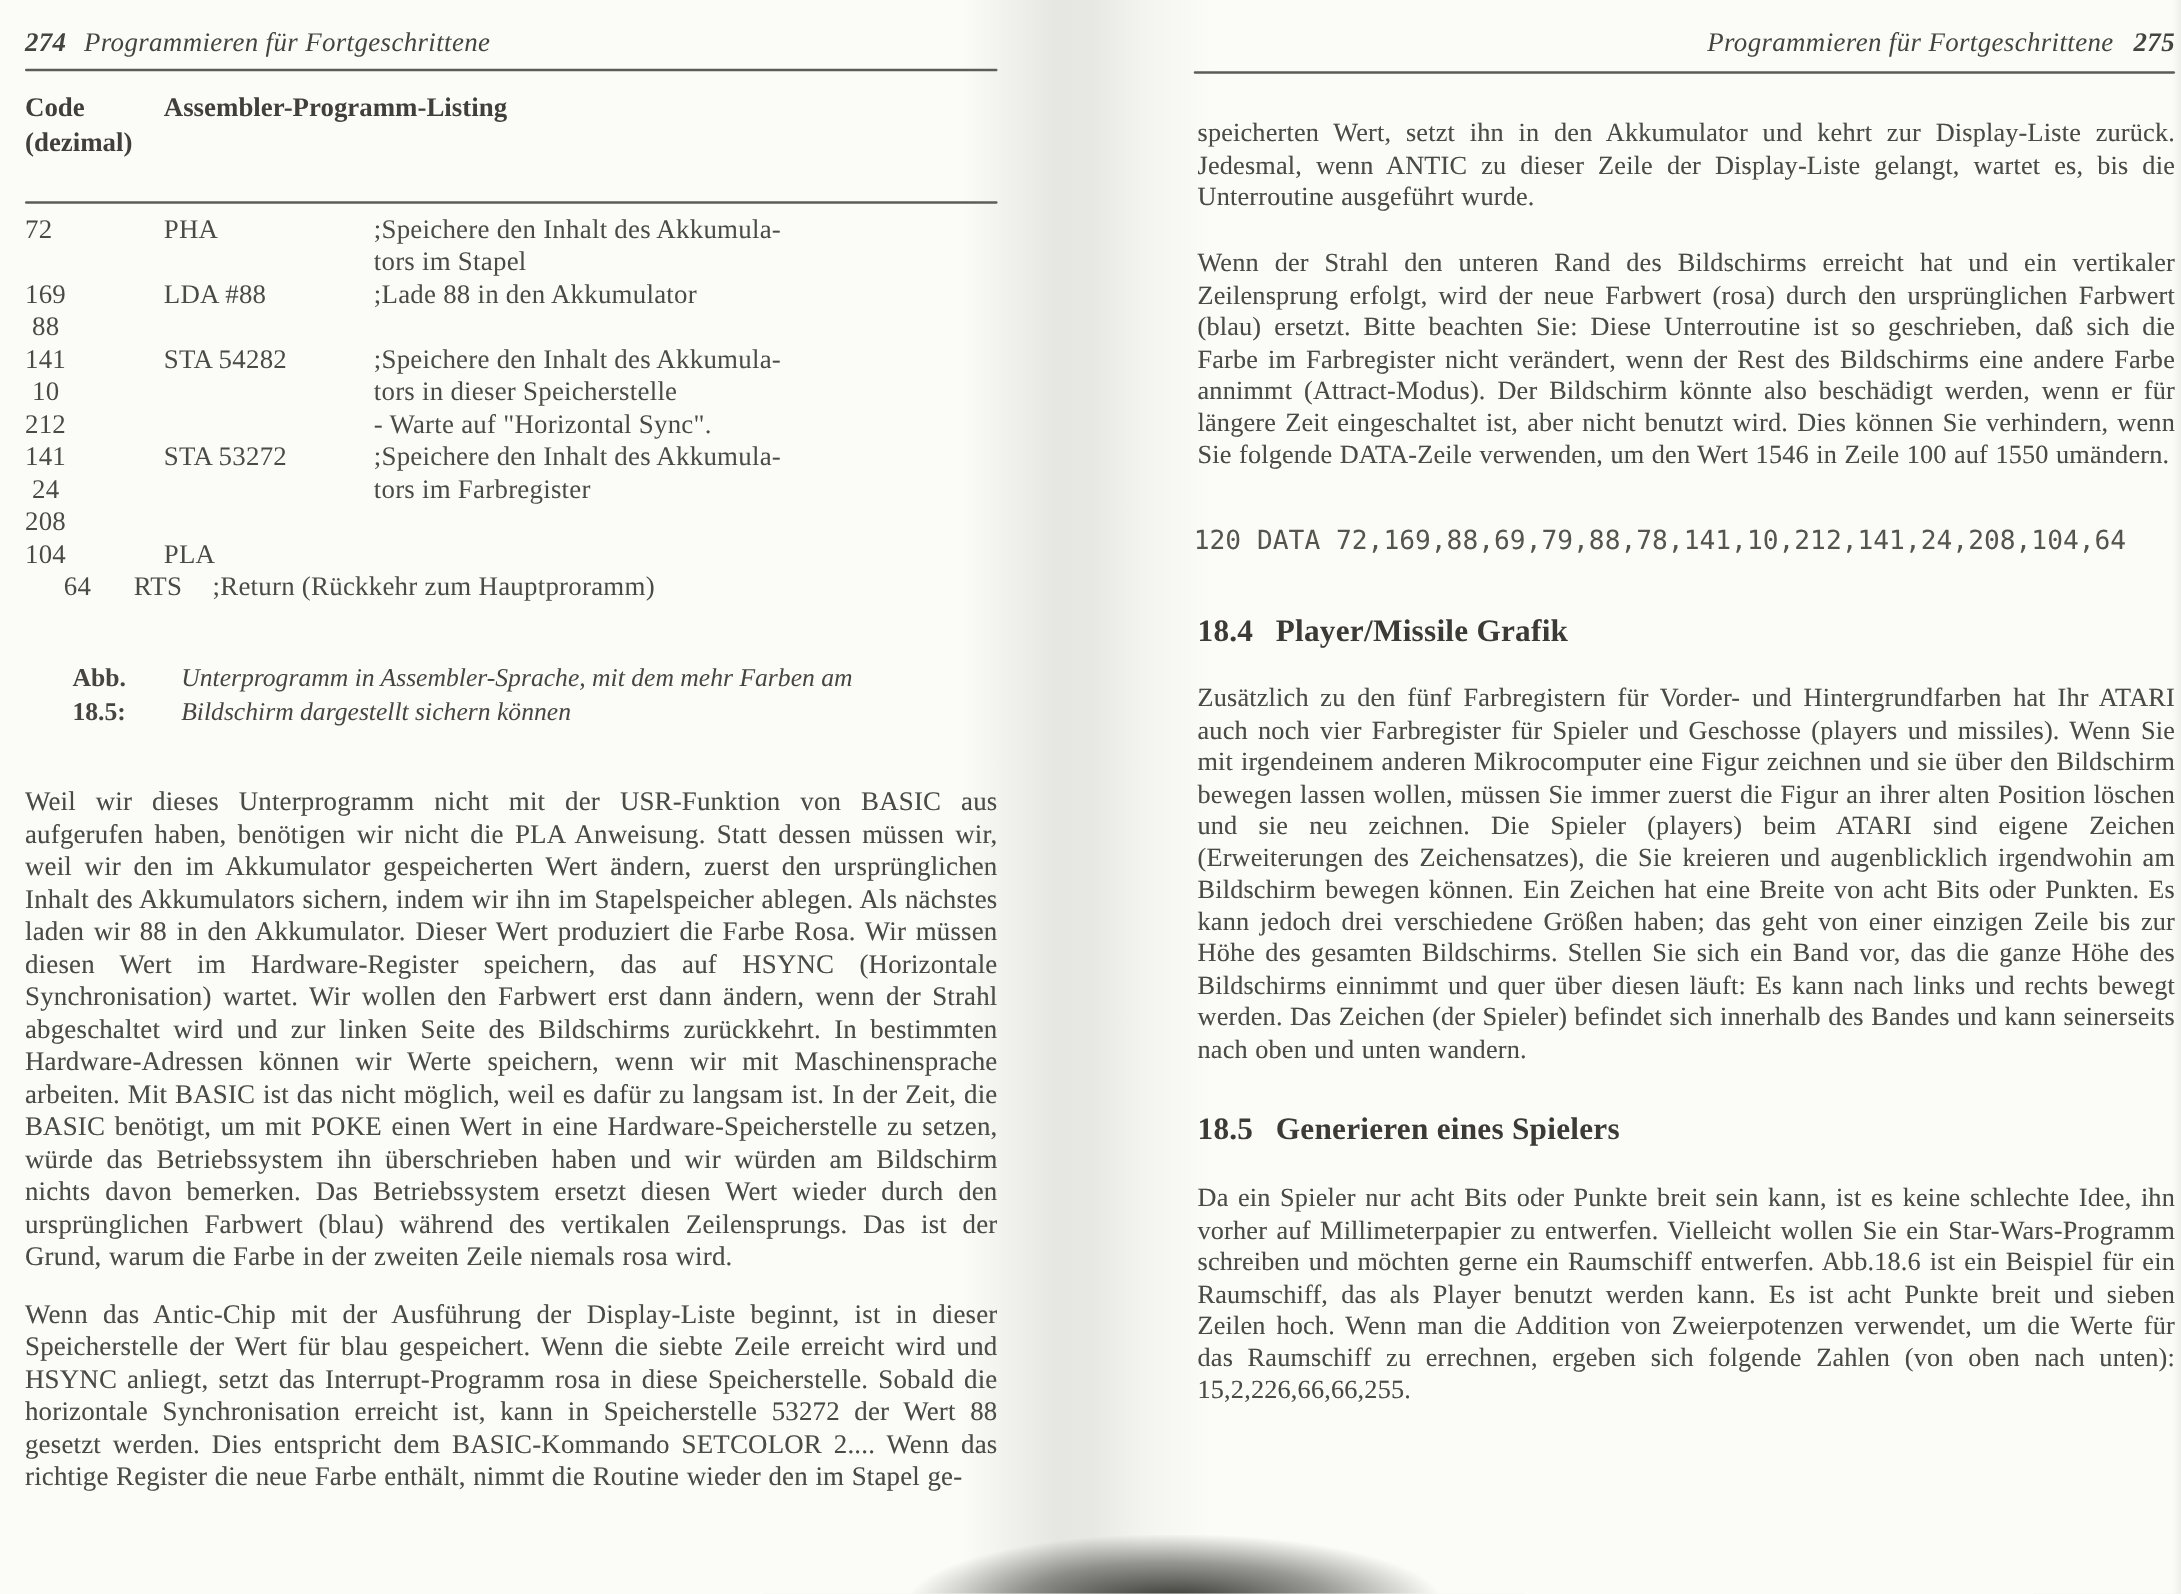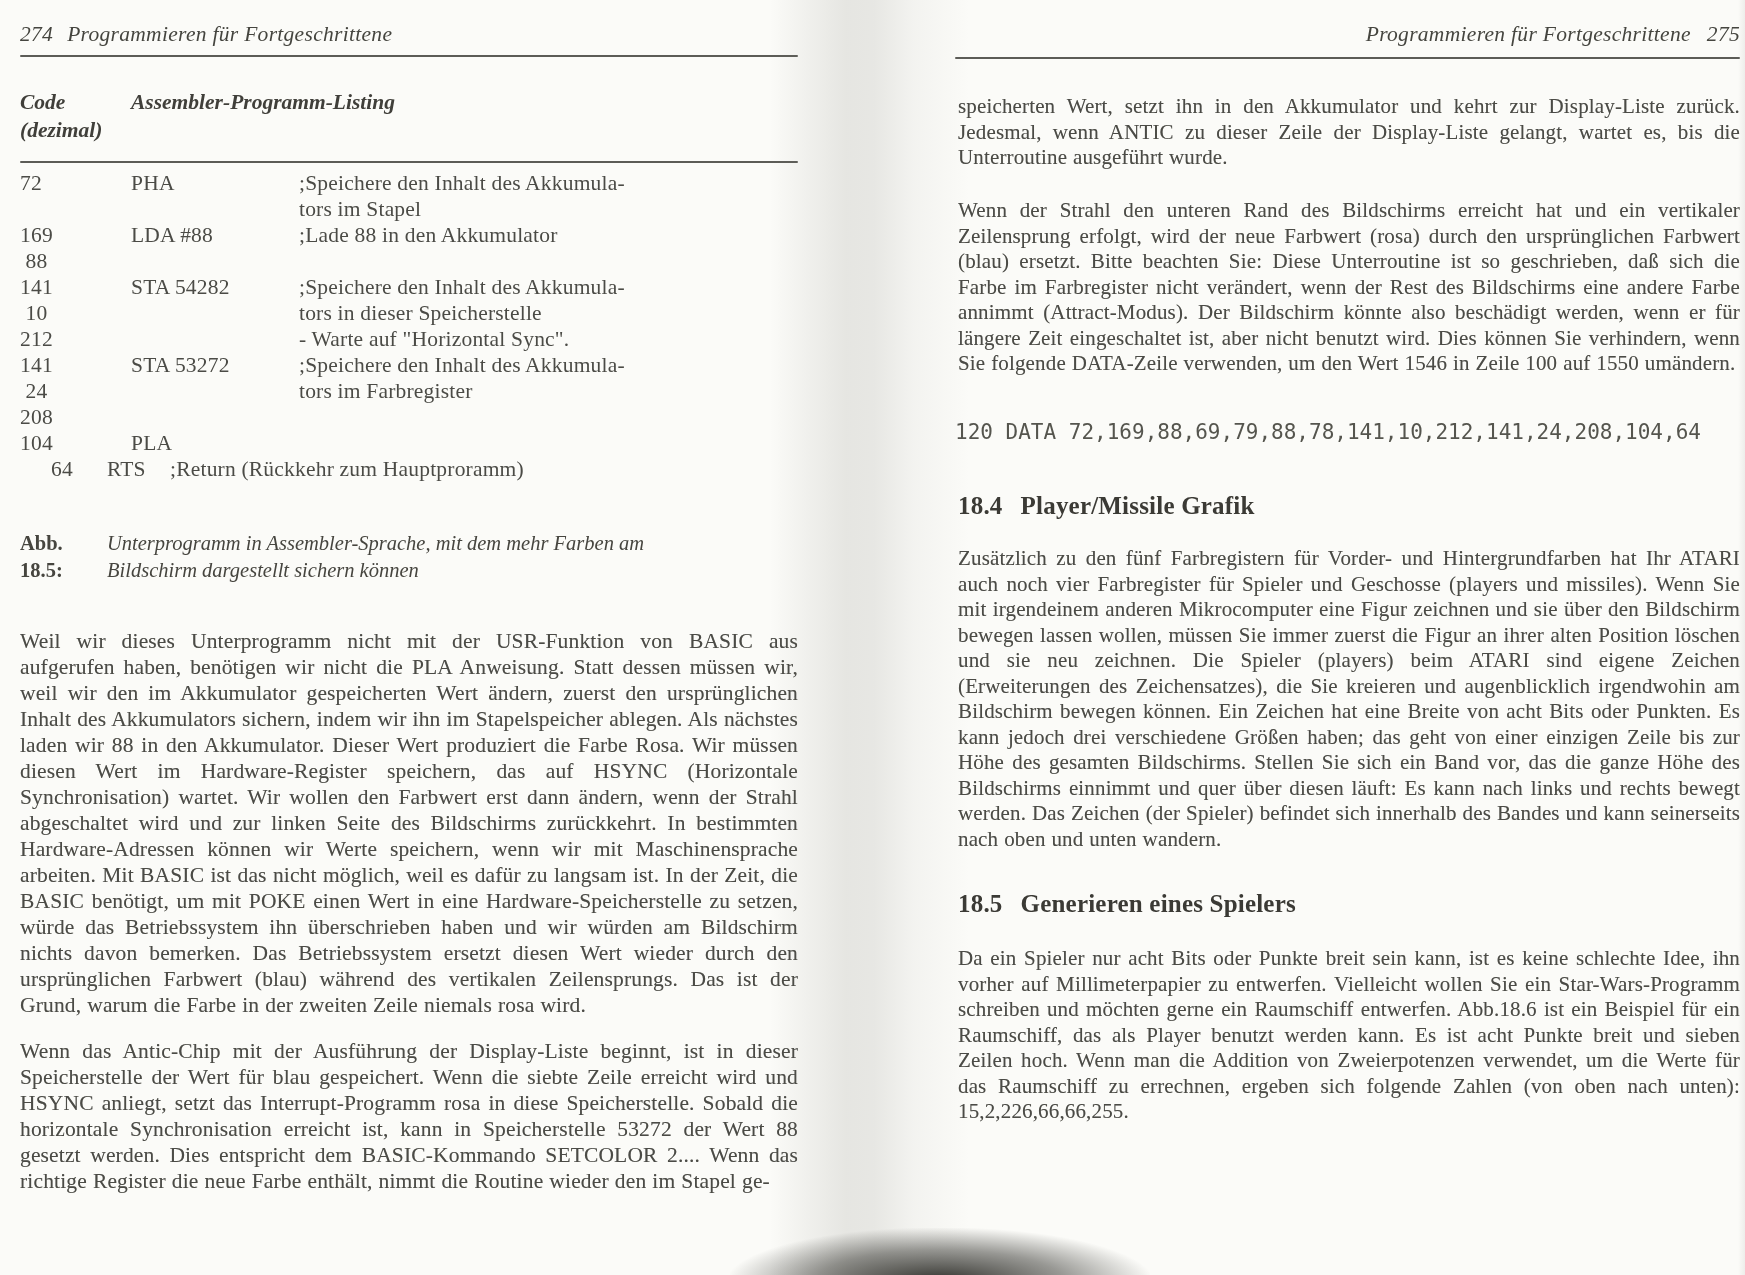--- a/index.html
+++ b/index.html
@@ -10,21 +10,21 @@
     background:#fbfbf8;
     font-family:"Liberation Serif", serif;
     color:#4b4b46;
   }
   .abs { position:absolute; }
   .pre { white-space:pre; }
   .justify { text-align:justify; }
 
   
   .running-head { font-size:21.5px; font-style:italic; color:#45453f; letter-spacing:.3px; }
-  .running-head .pnum { font-style:italic; margin-right:14px; }
+  .running-head .pnum { font-style:italic; margin-right:14px;font-weight:bold; }
   .running-head-r { text-align:right; }
   .running-head-r .pnum { margin-left:16px; margin-right:0;text-align:center; }
   .head-rule { height:2px; background:#5c5c57; border-radius:2px; }
 
   
   .thead { font-size:21.5px; font-weight:bold; color:#403f3a; line-height:28px; display:flex; }
   .thead .c1 { width:111px; }
   .table-rows { font-size:21.5px; line-height:26px; letter-spacing:.2px; }
   .trow { display:flex; }
   .trow .c-code { width:111px; }
@@ -68,21 +68,21 @@
 </head>
 <body>
 
 <div class="scan">
 
   <div class="abs running-head" style="left:20px; top:22px; width:778px;">
     <span class="pnum">274</span><span>Programmieren für Fortgeschrittene</span>
   </div>
   <div class="abs head-rule" style="left:20px; top:55px; width:778px;"></div>
 
-  <div class="abs thead" style="left:20px; top:88px; width:778px;font-style:italic;">
+  <div class="abs thead" style="left:20px; top:72px; width:778px;">
     <div class="c1">
       <div>Code</div>
       <div>(dezimal)</div>
     </div>
     <div>Assembler-Programm-Listing</div>
   </div>
   <div class="abs head-rule" style="left:20px; top:161px; width:778px; height:2px;"></div>
 
   <div class="abs table-rows" style="left:20px; top:170px; width:778px;">
     <div class="trow">
@@ -118,21 +118,21 @@
       <div class="c-code pre">104</div>
       <div class="c-mn pre">PLA</div>
     </div>
     <div class="frow">
       <div class="fa pre">64</div>
       <div class="fb pre">RTS</div>
       <div class="pre">;Return (Rückkehr zum Hauptproramm)</div>
     </div>
   </div>
 
-  <div class="abs caption" style="left:20px; top:530px; width:700px;">
+  <div class="abs caption" style="left:20px; top:530px; width:700px;justify-content:center;">
     <div class="lbl">Abb. 18.5:</div>
     <div class="txt">
       <div>Unterprogramm in Assembler-Sprache, mit dem mehr Farben am</div>
       <div>Bildschirm dargestellt sichern können</div>
     </div>
   </div>
 
   <div class="abs para-l justify" style="left:20px; top:628px; width:778px;">Weil wir dieses Unterprogramm nicht mit der USR-Funktion von BASIC aus aufgerufen haben, benötigen wir nicht die PLA Anweisung. Statt dessen müssen wir, weil wir den im Akkumulator gespeicherten Wert ändern, zuerst den ursprünglichen Inhalt des Akkumulators sichern, indem wir ihn im Stapelspeicher ablegen. Als nächstes laden wir 88 in den Akkumulator. Dieser Wert produziert die Farbe Rosa. Wir müssen diesen Wert im Hardware-Register speichern, das auf HSYNC (Horizontale Synchronisation) wartet. Wir wollen den Farbwert erst dann ändern, wenn der Strahl abgeschaltet wird und zur linken Seite des Bildschirms zurückkehrt. In bestimmten Hardware-Adressen können wir Werte speichern, wenn wir mit Maschinensprache arbeiten. Mit BASIC ist das nicht möglich, weil es dafür zu langsam ist. In der Zeit, die BASIC benötigt, um mit POKE einen Wert in eine Hardware-Speicherstelle zu setzen, würde das Betriebssystem ihn überschrieben haben und wir würden am Bildschirm nichts davon bemerken. Das Betriebssystem ersetzt diesen Wert wieder durch den ursprünglichen Farbwert (blau) während des vertikalen Zeilensprungs. Das ist der Grund, warum die Farbe in der zweiten Zeile niemals rosa wird.</div>
   <div class="abs para-l justify" style="left:20px; top:1038px; width:778px;">Wenn das Antic-Chip mit der Ausführung der Display-Liste beginnt, ist in dieser Speicherstelle der Wert für blau gespeichert. Wenn die siebte Zeile erreicht wird und HSYNC anliegt, setzt das Interrupt-Programm rosa in diese Speicherstelle. Sobald die horizontale Synchronisation erreicht ist, kann in Speicherstelle 53272 der Wert 88 gesetzt werden. Dies entspricht dem BASIC-Kommando SETCOLOR 2.... Wenn das richtige Register die neue Farbe enthält, nimmt die Routine wieder den im Stapel ge-</div>
 

